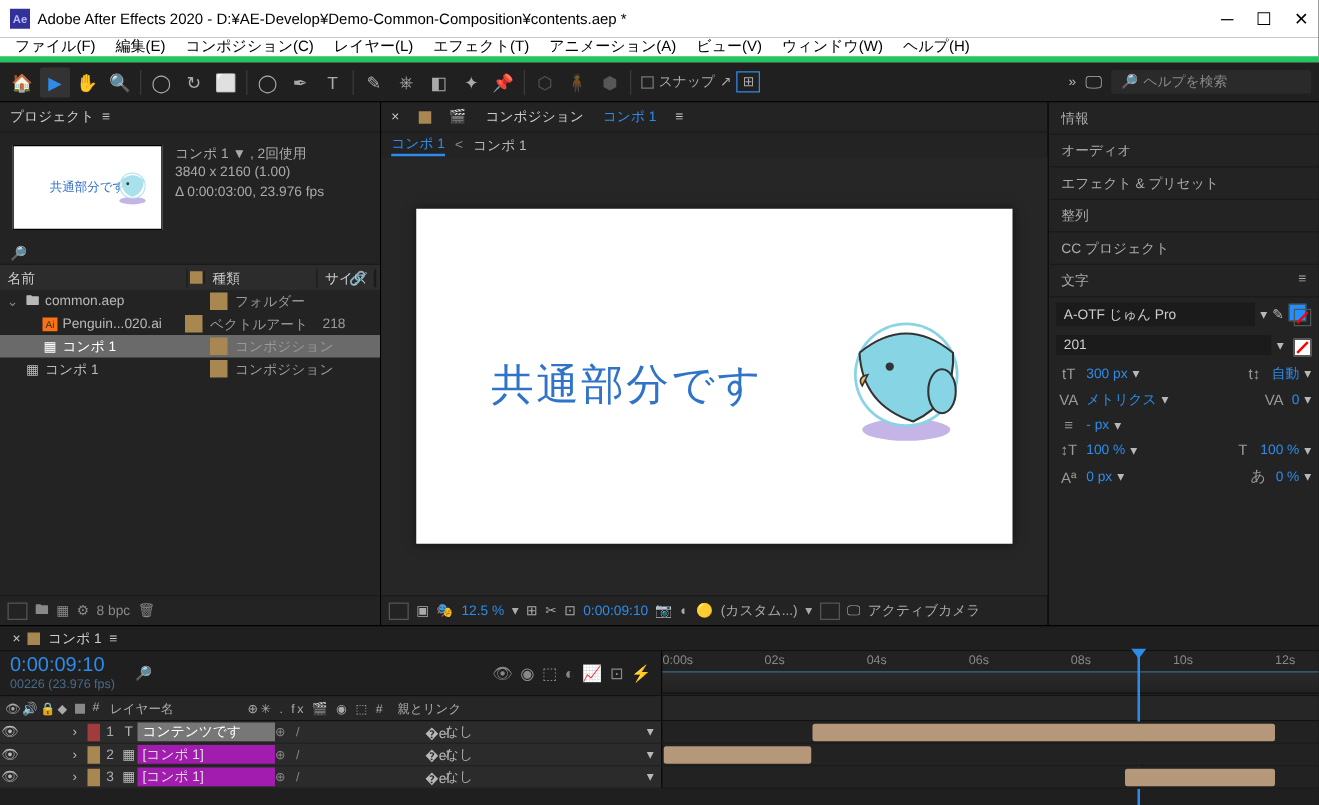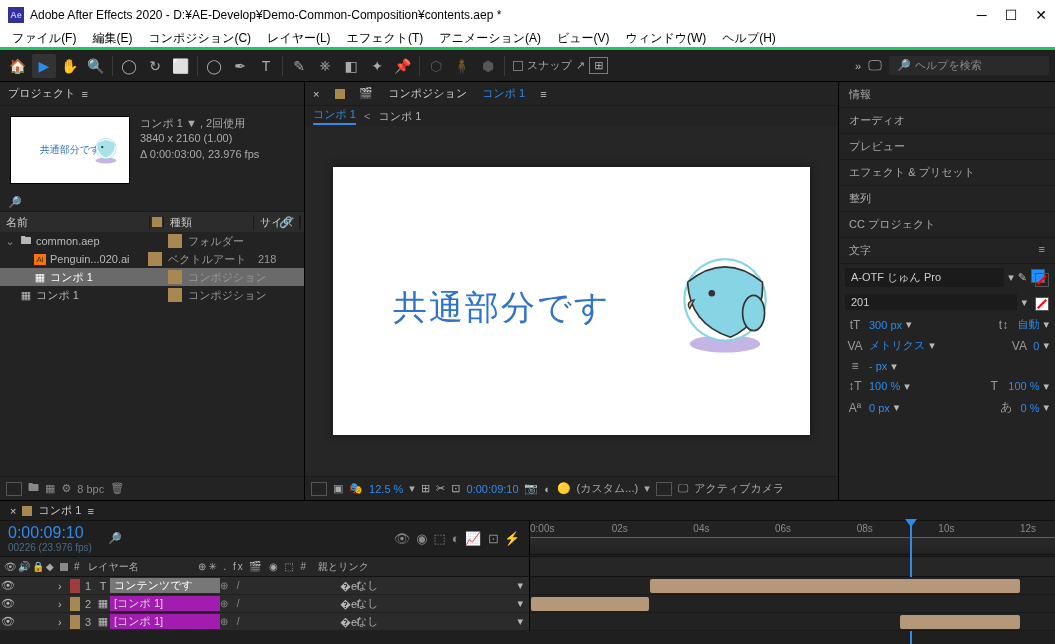--- a/index.html
+++ b/index.html
@@ -5,21 +5,21 @@
 * { margin: 0; padding: 0; box-sizing: border-box; font-family: "Segoe UI", Meiryo, sans-serif; user-select: none; }
 body { width: 1055px; height: 644px; background: #1e1e1e; color: #b8b8b8; font-size: 11px; overflow: hidden; }
 
 
 .titlebar { height: 30px; background: #fff; display: flex; align-items: center; padding: 0 8px; color: #000; }
 .titlebar .logo { width: 16px; height: 16px; background: #31319a; margin-right: 6px; display: flex; align-items: center; justify-content: center; color: #bfb7ff; font-size: 9px; font-weight: bold; }
 .titlebar .title { flex: 1; font-size: 12px; }
 .titlebar .win-controls { display: flex; gap: 18px; font-size: 14px; }
 
 
-.menubar { height: 20px; background: #fff; color: #000; display: flex; align-items: center; padding: 0 4px; font-size: 12px; border-bottom: 3px solid #22c55e; }
+.menubar { height: 20px; background: #fff; color: #000; display: flex; align-items: center; padding: 0 4px; font-size: 12px; border-bottom: 5px solid #22c55e; }
 .menubar > div { padding: 0 8px; }
 
 
 .toolbar { height: 32px; background: #202020; display: flex; align-items: center; padding: 0 6px; border-bottom: 1px solid #000; gap: 2px; }
 .toolbar .tool { width: 24px; height: 24px; display: flex; align-items: center; justify-content: center; color: #aaa; font-size: 14px; border-radius: 2px; }
 .toolbar .tool.on { background: #333; color: #2d8ceb; }
 .toolbar .sep { width: 1px; height: 20px; background: #3a3a3a; margin: 0 2px; }
 .toolbar .snap { display: flex; align-items: center; gap: 4px; color: #aaa; font-size: 11px; margin-left: 4px; }
 .toolbar .spacer { flex: 1; }
 .toolbar .blue-tool { border: 1px solid #2d8ceb; padding: 1px 4px; }
@@ -289,21 +289,20 @@
         <span>▾</span>
       <span class="box"></span>
       <span>🖵</span>
       <span>アクティブカメラ</span>
     </div>
   </div>
 
   <div class="right-panel">
     <div class="rp-item">情報</div>
     <div class="rp-item">オーディオ</div>
-    <div class="rp-item">プレビュー</div>
     <div class="rp-item">エフェクト &amp; プリセット</div>
     <div class="rp-item">整列</div>
     <div class="rp-item">CC プロジェクト</div>
     <div class="rp-item" style="display:flex;justify-content:space-between">
         <span>文字</span>
         <span>≡</span>
       </div>
     <div class="char-panel">
       <div class="char-row">
         <div class="char-sel">A-OTF じゅん Pro</div>

